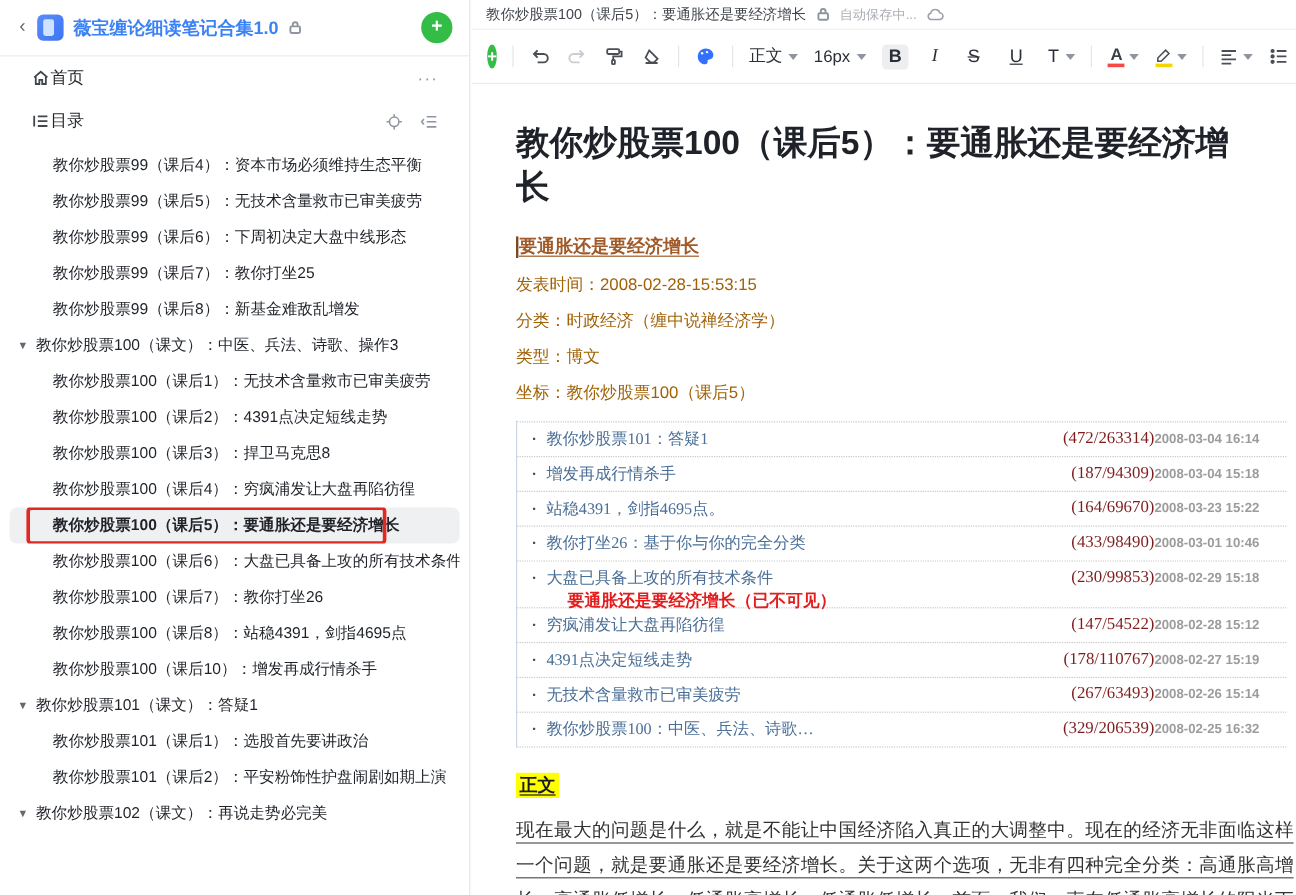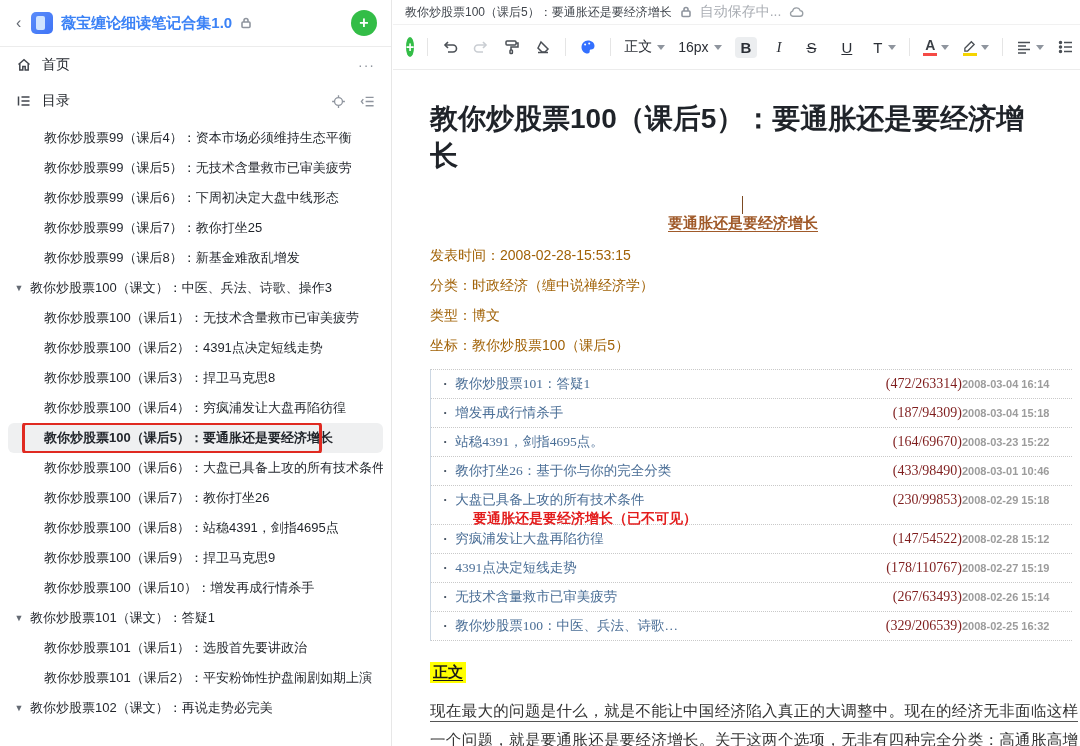--- a/index.html
+++ b/index.html
@@ -10,37 +10,37 @@
   
   .sidebar { position:absolute; left:0; top:0; width:392px; height:746px; background:#fff; border-right:1px solid #e7e7e7; overflow:hidden; }
   .sb-header { height:46px; display:flex; align-items:center; padding:0 14px; gap:8px; }
   .back-chev { font-size:16px; color:#646a73; cursor:pointer; line-height:1; padding:2px; }
   .book-icon { width:22px; height:22px; border-radius:5px; background:linear-gradient(135deg,#5a8cfa,#3f74f6); position:relative; flex:0 0 auto; }
   .book-icon::before { content:""; position:absolute; left:5px; top:4px; width:9px; height:14px; border-radius:2px; background:#cfe3ff; }
   .sb-title { font-size:15px; font-weight:700; color:#3b82f6; white-space:nowrap; }
   .lock-svg { width:12px; height:12px; stroke:#8f959e; fill:none; stroke-width:1.6; flex:0 0 auto; }
   .plus-btn { margin-left:auto; width:26px; height:26px; border-radius:50%; background:#33bd47; color:#fff; display:flex; align-items:center; justify-content:center; font-size:16px; font-weight:700; cursor:pointer; }
   .sb-divider { height:1px; background:#ececec; }
-  .sb-row { height:36px; display:flex; align-items:center; padding:0 16px; gap:10px; font-size:14px; color:#1f2329; cursor:pointer; }
+  .sb-row { height:36px; display:flex; align-items:center; padding:0 26px; font-size:14px; color:#1f2329; cursor:pointer; }
   .sb-row .row-icon { width:16px; height:16px; stroke:#41464d; fill:none; stroke-width:1.5; flex:0 0 auto; }
   .sb-row .right-tools { margin-left:auto; display:flex; align-items:center; gap:14px; color:#8f959e; }
   .more-dots { font-size:14px; letter-spacing:1px; color:#8f959e; }
   .toc-list { padding:4px 0 0 0; }
   .toc-item { position:relative; height:30px; display:flex; align-items:center; margin:0 8px; padding-left:36px; font-size:13px; color:#1f2329; border-radius:6px; cursor:pointer; white-space:nowrap; overflow:hidden; }
   .toc-item .chev { display:none; width:14px; margin-right:4px; color:#646a73; font-size:9px; flex:0 0 auto; text-align:center; }
   .toc-item.parent { padding-left:4px; }
   .toc-item.parent .chev { display:inline-block; }
   .toc-item.selected { background:#eff0f1; font-weight:700; }
   .toc-item .red-box { display:none; }
   .toc-item.selected .red-box { display:block; position:absolute; left:14px; top:-1px; width:300px; height:32px; border:3px solid #e02a21; border-radius:4px; pointer-events:none; }
 
   
   .main { position:absolute; left:393px; top:0; width:687px; height:746px; background:#fff; }
   .topbar { height:25px; display:flex; align-items:center; gap:8px; padding:0 12px; font-size:12px; color:#41464d; border-bottom:1px solid #f1f1f1; }
-  .autosave { color:#a9adb3; font-size:14px; }
+  .autosave { color:#a9adb3; font-size:11px; }
   .cloud-svg { width:15px; height:11px; stroke:#9aa0a6; fill:none; stroke-width:1.4; }
 
   .toolbar { height:45px; display:flex; align-items:center; gap:13px; padding:0 13px; border-bottom:1px solid #ececec; color:#3a3f45; white-space:nowrap; overflow:hidden; }
   .tb-sep { width:1px; height:18px; background:#e5e5e5; flex:0 0 auto; }
   .tb-plus { width:20px; height:20px; border-radius:50%; background:#33bd47; color:#fff; display:flex; align-items:center; justify-content:center; font-size:14px; font-weight:700; cursor:pointer; }
   .tb-icon { width:18px; height:18px; flex:0 0 auto; cursor:pointer; }
   .tb-icon svg { width:100%; height:100%; }
   .tb-select { display:flex; align-items:center; gap:5px; font-size:14px; color:#2b2f36; cursor:pointer; }
   .caret { width:0; height:0; border-left:4px solid transparent; border-right:4px solid transparent; border-top:5px solid #8f959e; }
   .tb-letter { font-size:15px; color:#2b2f36; cursor:pointer; padding:2px 6px; border-radius:4px; }
@@ -49,21 +49,21 @@
   .tb-strike { text-decoration:line-through; }
   .tb-underline { text-decoration:underline; }
   .tb-color { display:flex; flex-direction:column; align-items:center; line-height:1; cursor:pointer; }
   .tb-color .glyph { font-size:14px; font-weight:700; }
   .tb-color .bar { width:14px; height:3px; margin-top:1px; }
   .tb-group { display:flex; align-items:center; gap:4px; cursor:pointer; }
 
   
   .doc { padding:30px 24px 0 37px; }
   .doc-title { font-size:28px; line-height:37px; font-weight:700; color:#1f2329; width:600px; margin-bottom:22px; }
-  .subtitle-line { display:flex; align-items:center; margin-bottom:13px;flex-direction:column; }
+  .subtitle-line { display:flex; align-items:center; margin-bottom:13px; }
   .caret-cursor { width:1.5px; height:18px; background:#7c4a22; margin-right:1px; }
   .doc-subtitle { font-size:15px; font-weight:700; color:#a05a2a; text-decoration:underline; text-underline-offset:3px; }
   .meta-row { font-size:14px; color:#a16207; margin-bottom:12px; line-height:18px; }
 
   .links-block { width:642px; margin-top:15px; border-left:1px solid #ccd7e3; border-top:1px dotted #c9c9c9; }
   .link-row { position:relative; border-bottom:1px dotted #c9c9c9; }
   .row-main { height:28px; display:flex; align-items:center; padding:0 4px 0 12px; font-family:"Liberation Serif","DejaVu Serif",serif; }
   .bullet { color:#3c4a5a; margin-right:8px; font-weight:700; font-size:13px; }
   .link-title { color:#4a6e96; font-size:13.5px; flex:1; cursor:pointer; white-space:nowrap; overflow:hidden; }
   .count { color:#7f1d1d; font-size:14px; margin-right:0; }
@@ -201,25 +201,20 @@
           <span class="toc-label">教你炒股票100（课后7）：教你打坐26</span>
 
         </div>
 
         <div class="toc-item">
 
           <span class="toc-label">教你炒股票100（课后8）：站稳4391，剑指4695点</span>
 
         </div>
 
-        <div class="toc-item">
-
-          <span class="toc-label">教你炒股票100（课后9）：捍卫马克思9</span>
-
-        </div>
 
         <div class="toc-item">
 
           <span class="toc-label">教你炒股票100（课后10）：增发再成行情杀手</span>
 
         </div>
 
         <div class="toc-item parent">
           <span class="chev">▼</span>
           <span class="toc-label">教你炒股票101（课文）：答疑1</span>

